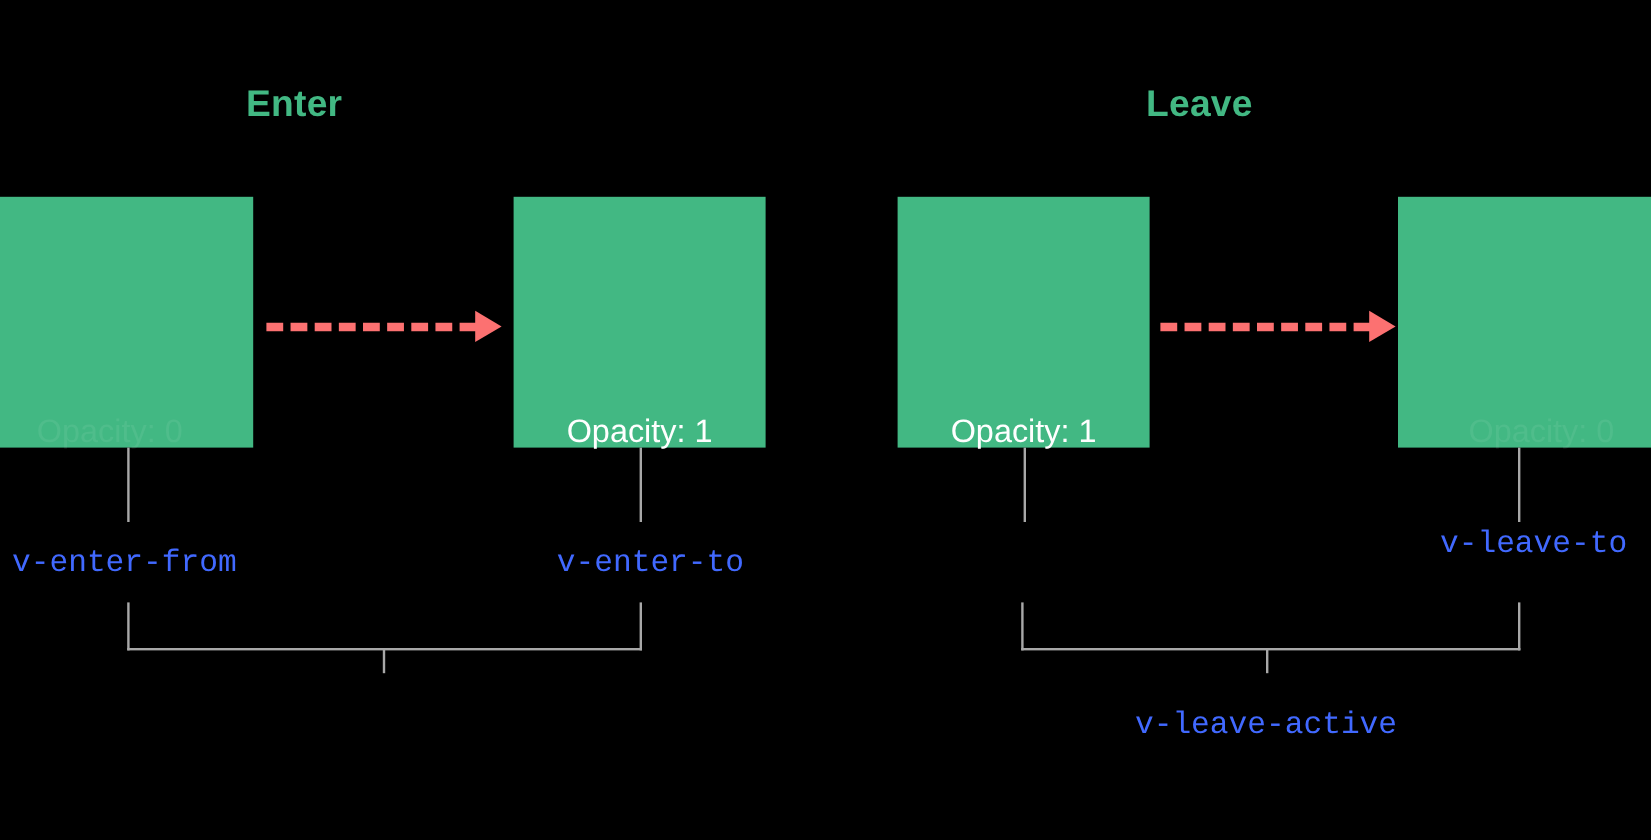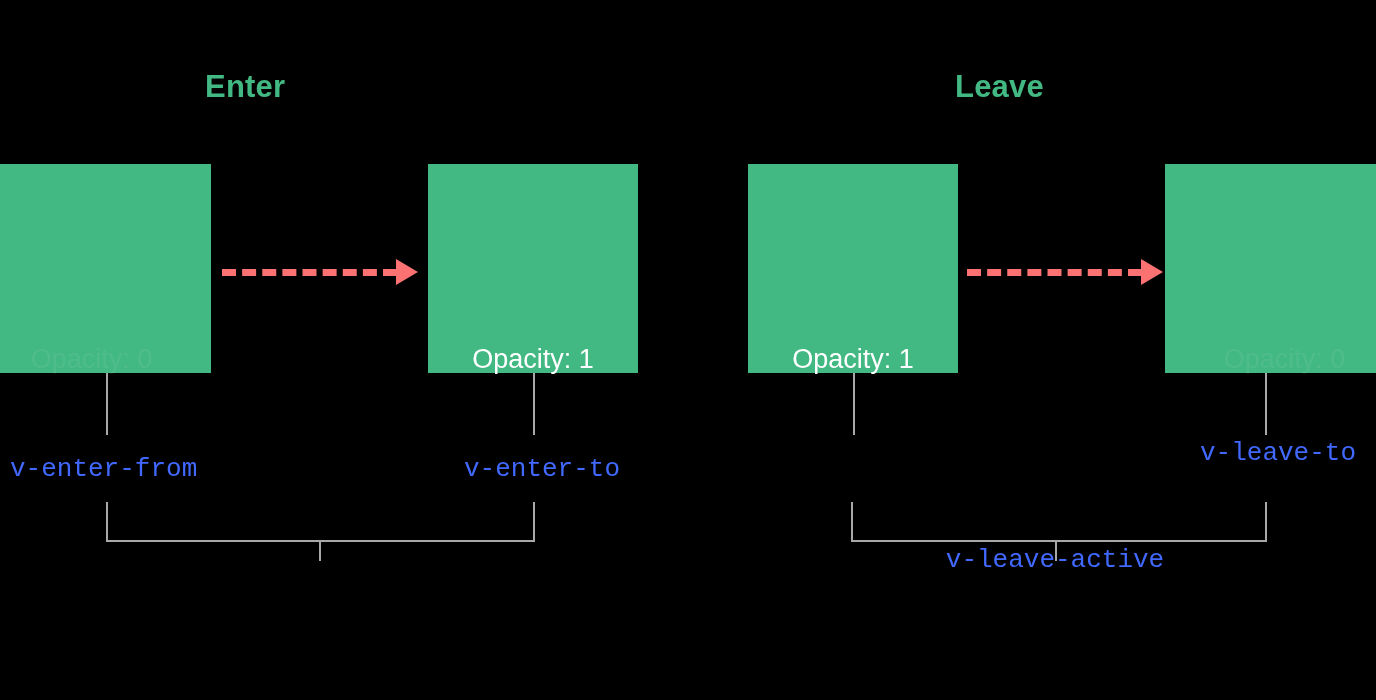--- a/index.html
+++ b/index.html
@@ -150,15 +150,15 @@
     <span class="box-label">Opacity: 0</span>
   </div>
 
   <div class="leader" style="left:853px; top:373px; height:62px;"></div>
   <div class="leader" style="left:1265px; top:373px; height:62px;"></div>
 
   <div class="class-label anchor-right" style="left:990px; top:440px; width:366px;">v-leave-to</div>
 
   <div class="bracket" style="left:851px; top:502px; width:416px; height:40px;"></div>
   <div class="bracket-tick" style="left:1055px; top:541px; height:20px;"></div>
-  <div class="class-label anchor-center" style="left:848px; top:547px; width:414px;">v-leave-active</div>
+  <div class="class-label anchor-center" style="left:848px; top:591px; width:414px;">v-leave-active</div>
 
 </div>
 
 </body></html>

